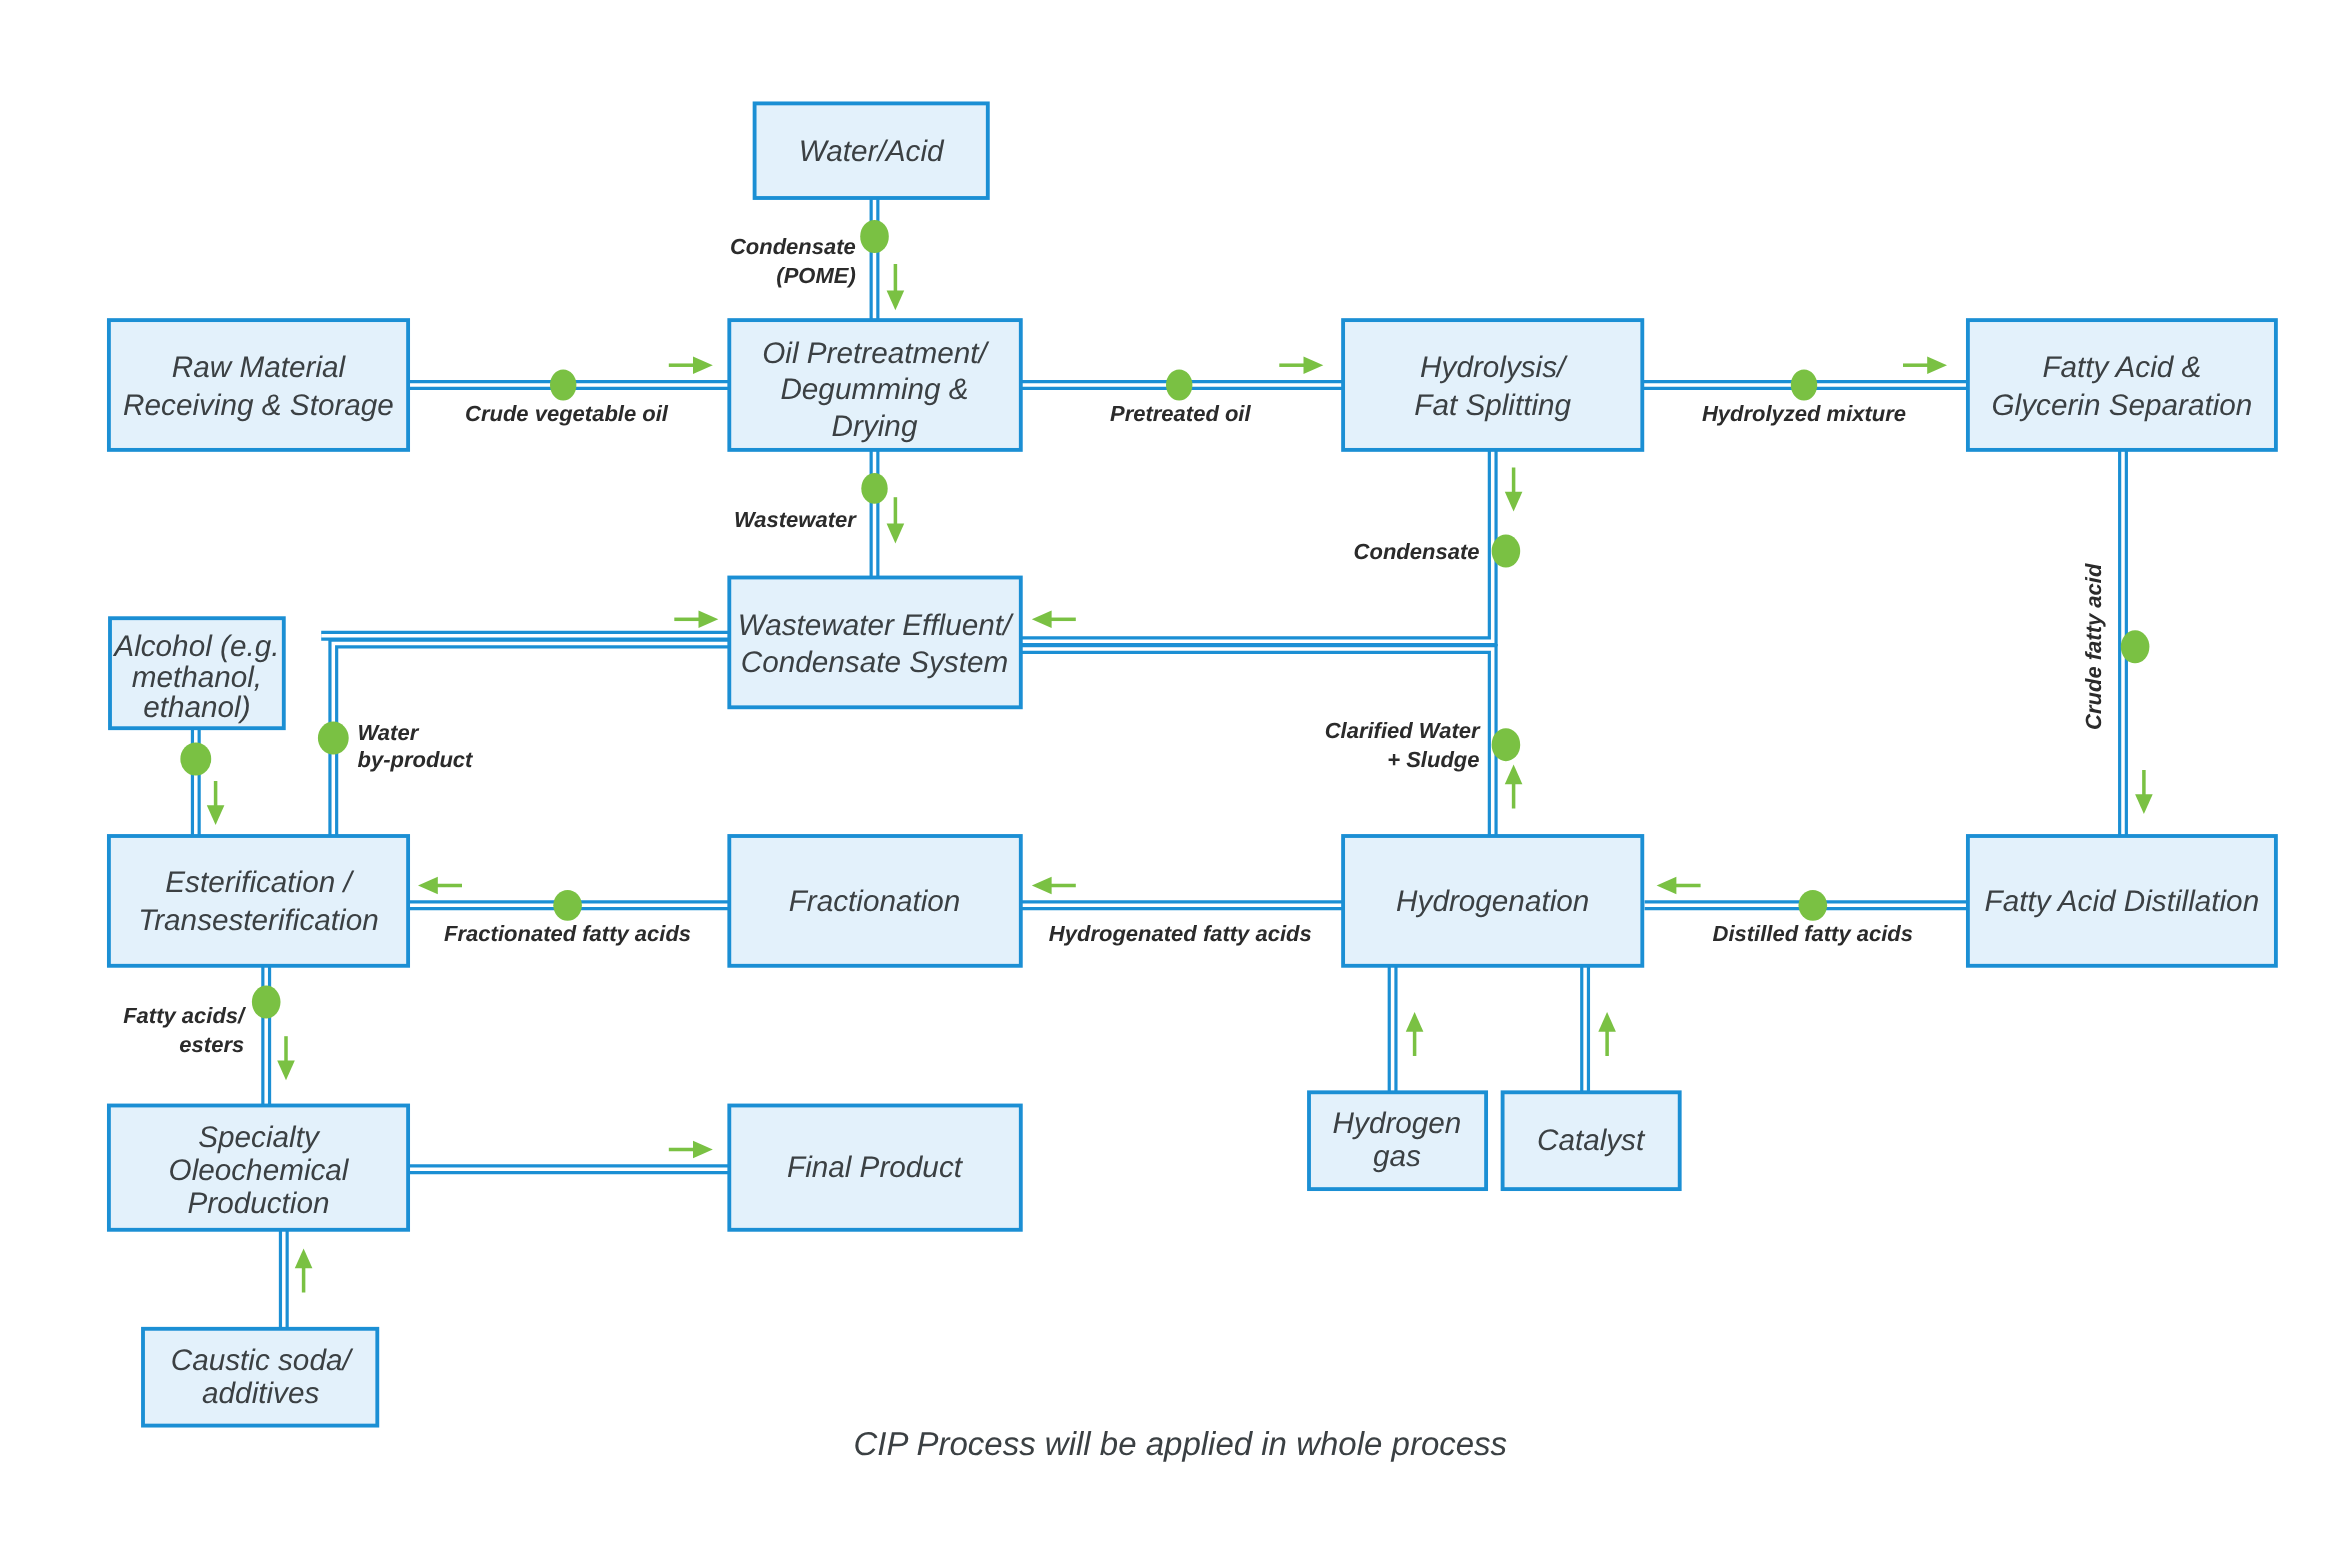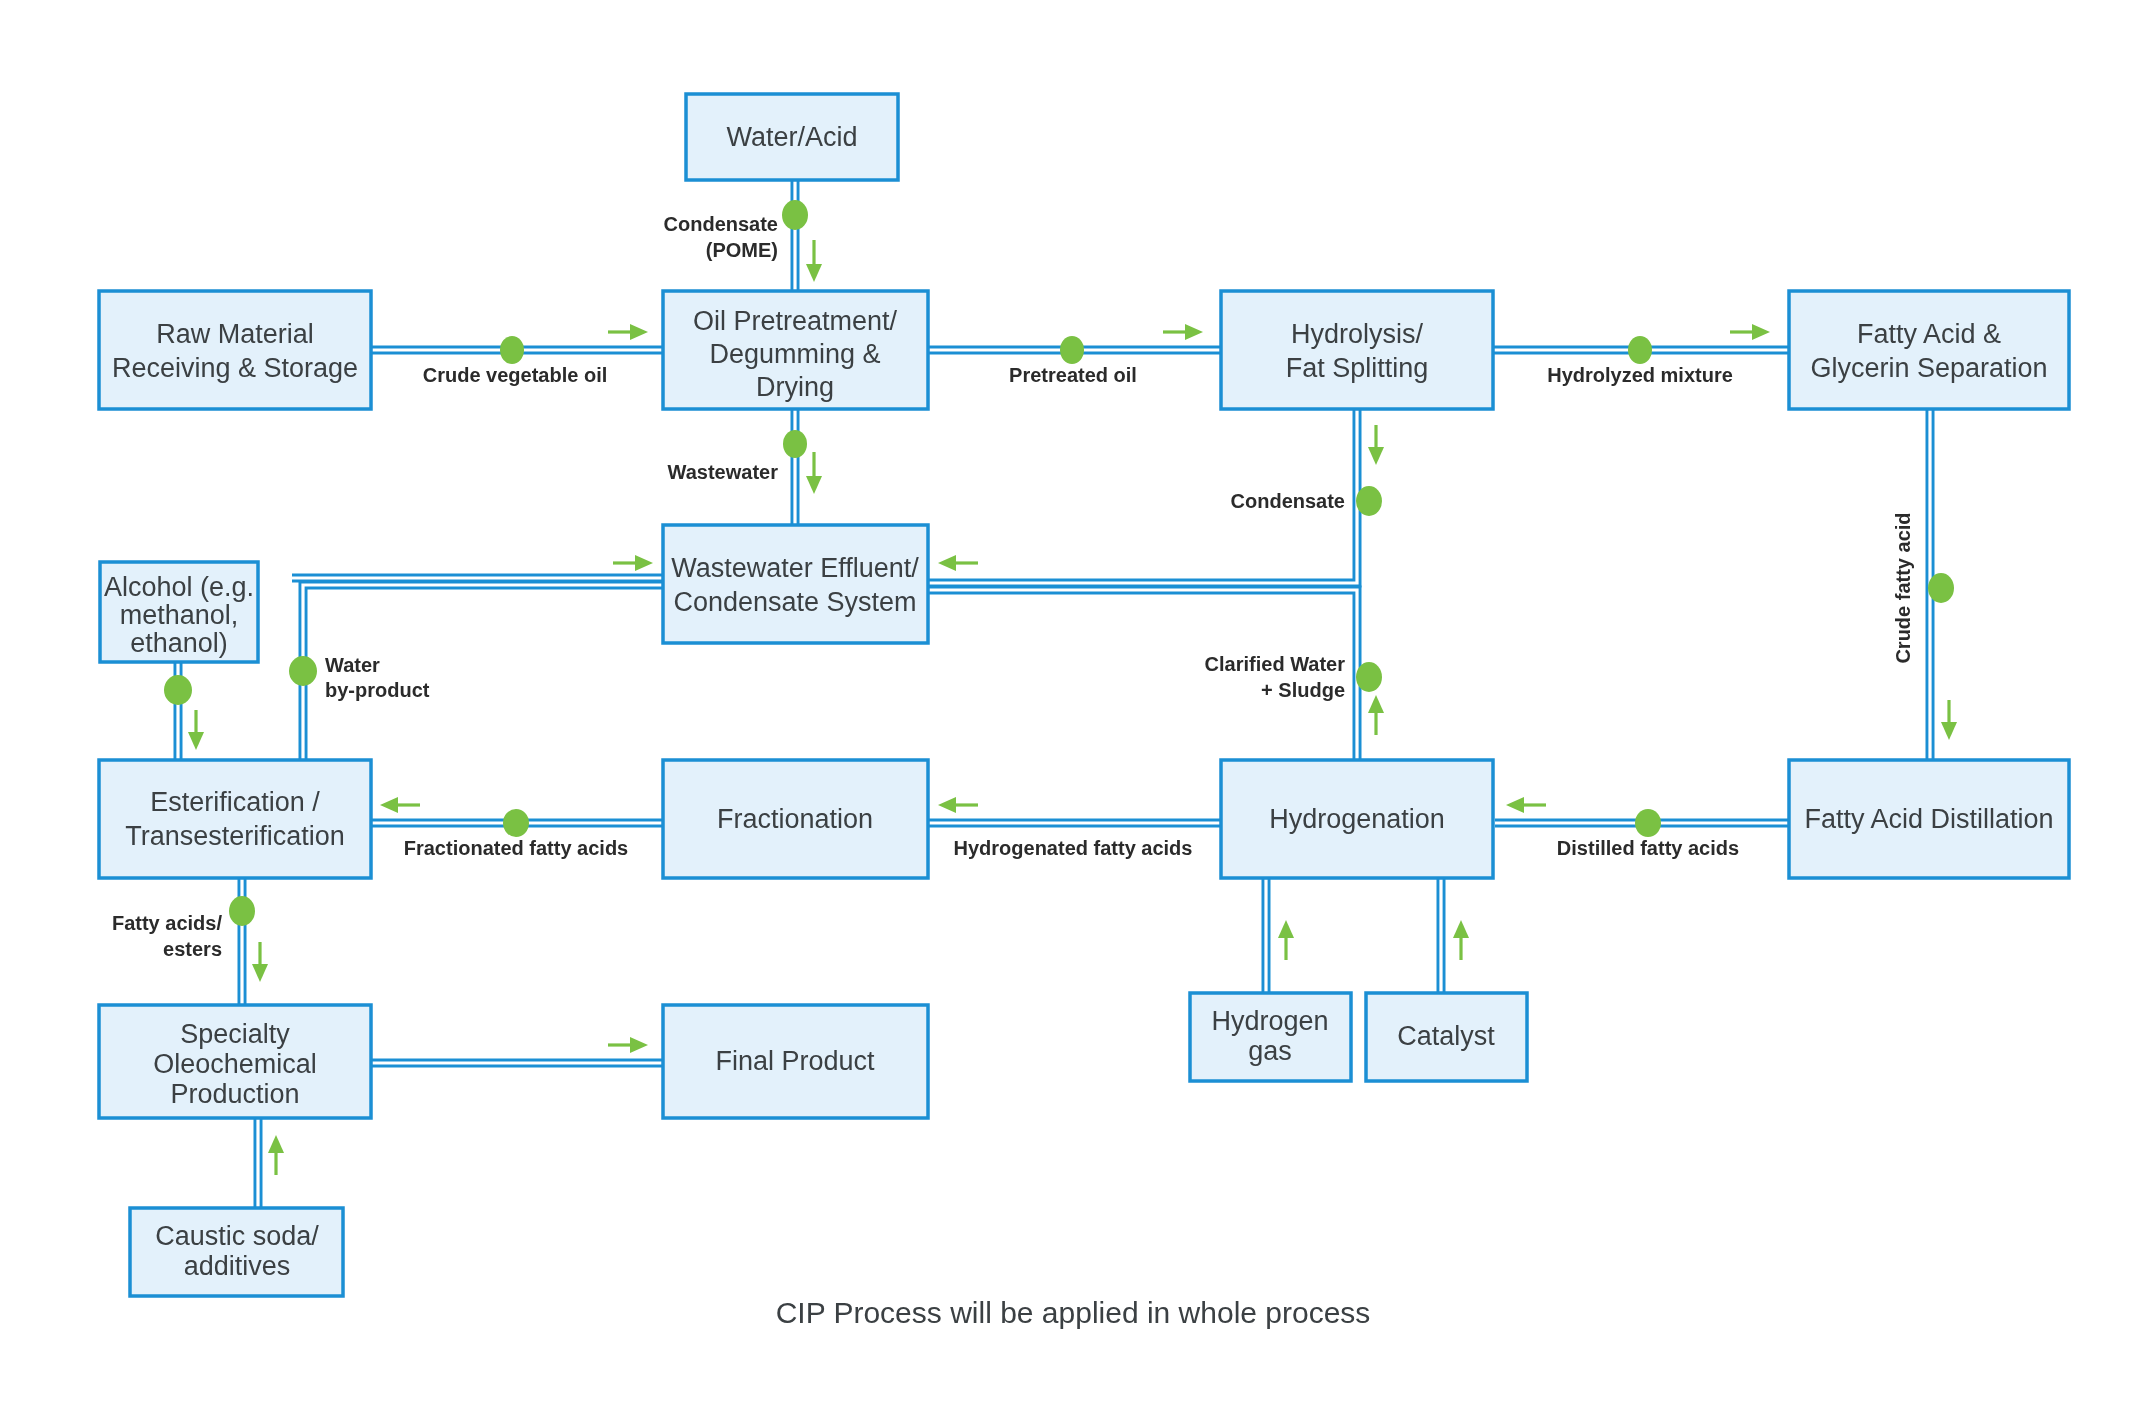--- a/index.html
+++ b/index.html
@@ -11,20 +11,21 @@
     width: 2134px;
     height: 1417px;
     font-family: "Liberation Sans", sans-serif;
     overflow: hidden;
   }
   #stage {
     position: relative;
     width: 1882px;
     height: 1417px;
     background: #ffffff;
+    font-style: italic;
   }
   svg#diagram {
     position: absolute;
     left: 0;
     top: 0;
     width: 2134px;
     height: 1417px;
   }
   .node-rect {
     fill: #e3f1fb;

